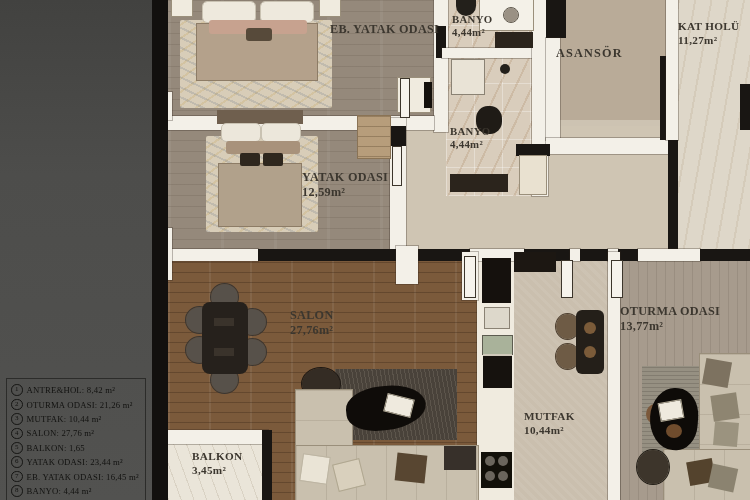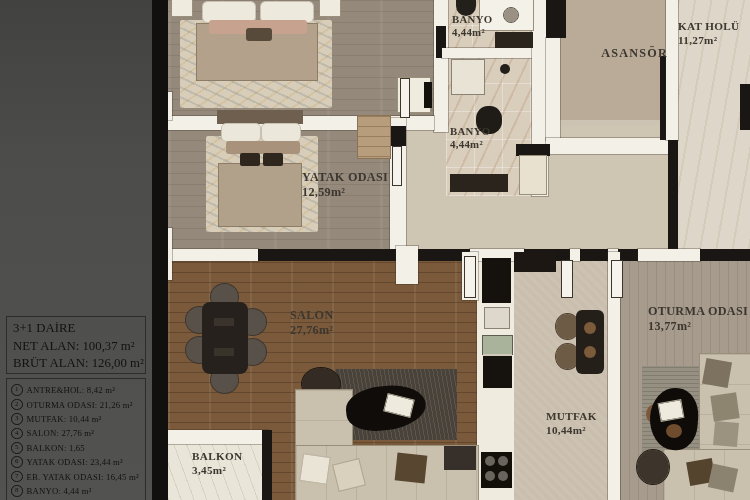--- a/index.html
+++ b/index.html
@@ -42,21 +42,21 @@
   .rug-dark{background:#49423a;background-image:
       repeating-linear-gradient(80deg,rgba(220,210,190,.13) 0 1px,transparent 1px 4px);}
   .rug-gray{background:#969082;background-image:
       repeating-linear-gradient(0deg,rgba(50,45,38,.20) 0 1px,transparent 1px 4px);}
   
   .rlabel{position:absolute;color:#3c372f;font-weight:700;line-height:1.22;letter-spacing:.3px;z-index:30;}
   .rlabel span{display:block;}
   .f12 .nm,.f12 .ar{font-size:12.2px;}
   .f11 .nm,.f11 .ar{font-size:11.2px;}
   .f10 .nm,.f10 .ar{font-size:10.8px;}
-  .center{text-align:right;}
+  .center{text-align:left;}
   
   .wmark{position:absolute;left:303px;top:240px;z-index:40;font-family:"Liberation Sans",sans-serif;
          font-weight:700;font-size:14px;letter-spacing:2.5px;white-space:nowrap;}
   .wmark .wm1{color:rgba(75,72,68,.82);}
   .wmark .wm2{color:rgba(242,240,234,.55);}
   
   .sidebar{position:absolute;left:0;top:0;width:152px;height:500px;z-index:50;
            background:linear-gradient(180deg,#424240 0%,#4d4d4b 35%,#525250 100%);color:#121210;}
   .sepbar{position:absolute;left:152px;top:0;width:16px;height:500px;background:#12100e;z-index:45;}
   .pbox{position:absolute;left:6px;width:140px;border:1px solid #2c2c2a;box-sizing:border-box;}
@@ -214,20 +214,21 @@
 
     <div class="abs z15" style="left:452px;top:60px;width:32px;height:34px;background:#e9e3d6;outline:1px solid #8a8274;"></div>
     <div class="abs round z20" style="left:500px;top:64px;width:10px;height:10px;background:#23201b;"></div>
     <div class="abs z15" style="left:476px;top:106px;width:26px;height:28px;background:#1f1b16;border-radius:45%;"></div>
     <div class="abs z15" style="left:450px;top:174px;width:58px;height:18px;background:#2b241c;"></div>
 
     <div class="wb z15" style="left:516px;top:144px;width:34px;height:12px;"></div>
     <div class="abs z15" style="left:520px;top:156px;width:26px;height:38px;background:#e9e1d0;outline:1px solid #9a8f7b;"></div>
 
     <div class="rlabel f12" style="left:330px;top:22px;">
+      <span class="nm">EB. YATAK ODASI</span>
     </div>
     <div class="rlabel f10" style="left:452px;top:13px;">
       <span class="nm">BANYO</span>
         <span class="ar">4,44m²</span>
     </div>
     <div class="rlabel f12 center" style="left:556px;top:46px;width:112px;letter-spacing:1.2px;">
       <span class="nm">ASANSÖR</span>
     </div>
     <div class="rlabel f11" style="left:678px;top:20px;">
       <span class="nm">KAT HOLÜ</span>
@@ -242,38 +243,33 @@
         <span class="ar">4,44m²</span>
     </div>
     <div class="rlabel f12" style="left:290px;top:308px;">
       <span class="nm">SALON</span>
         <span class="ar">27,76m²</span>
     </div>
     <div class="rlabel f11" style="left:192px;top:450px;">
       <span class="nm">BALKON</span>
         <span class="ar">3,45m²</span>
     </div>
-    <div class="rlabel f11" style="left:546px;top:410px;">
+    <div class="rlabel f11" style="left:524px;top:410px;">
       <span class="nm">MUTFAK</span>
         <span class="ar">10,44m²</span>
     </div>
-    <div class="rlabel f12" style="left:648px;top:304px;">
+    <div class="rlabel f12" style="left:620px;top:304px;">
       <span class="nm">OTURMA ODASI</span>
         <span class="ar">13,77m²</span>
     </div>
 
   </div>
 
   <div class="sepbar"></div>
   <aside class="sidebar">
-    <div class="pbox pbox-title">
-      <div>3+1 DAİRE</div>
-      <div>NET ALAN: 100,37  m²</div>
-      <div>BRÜT ALAN: 126,00 m²</div>
-    </div>
     <div class="pbox pbox-list">
       <div class="lrow">
         <span class="lnum">1</span>
         <span class="ltext">ANTRE&amp;HOL: 8,42 m²</span>
       </div>
       <div class="lrow">
         <span class="lnum">2</span>
         <span class="ltext">OTURMA ODASI: 21,26 m²</span>
       </div>
       <div class="lrow">

